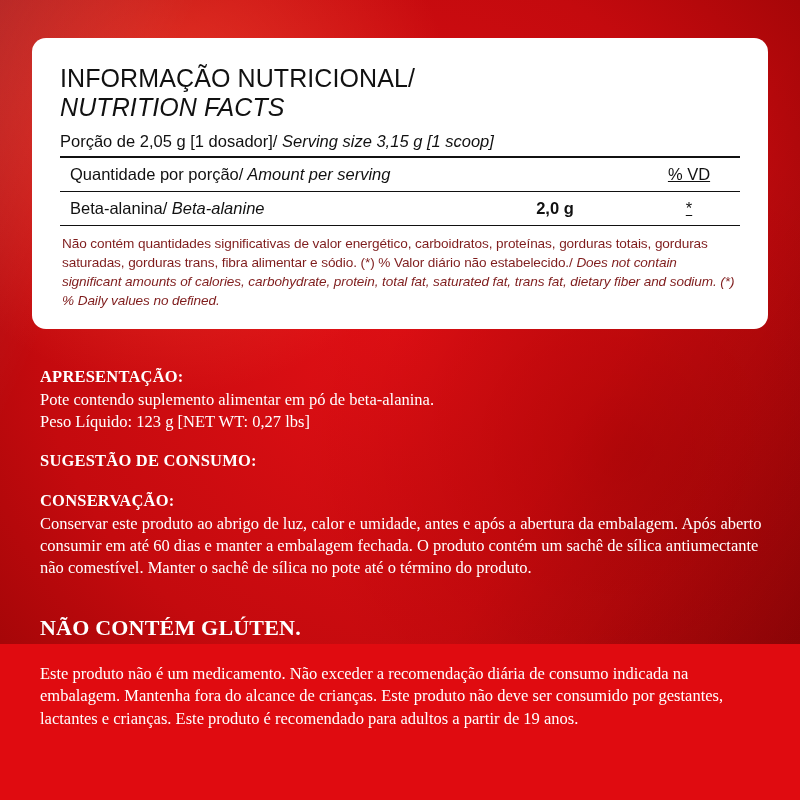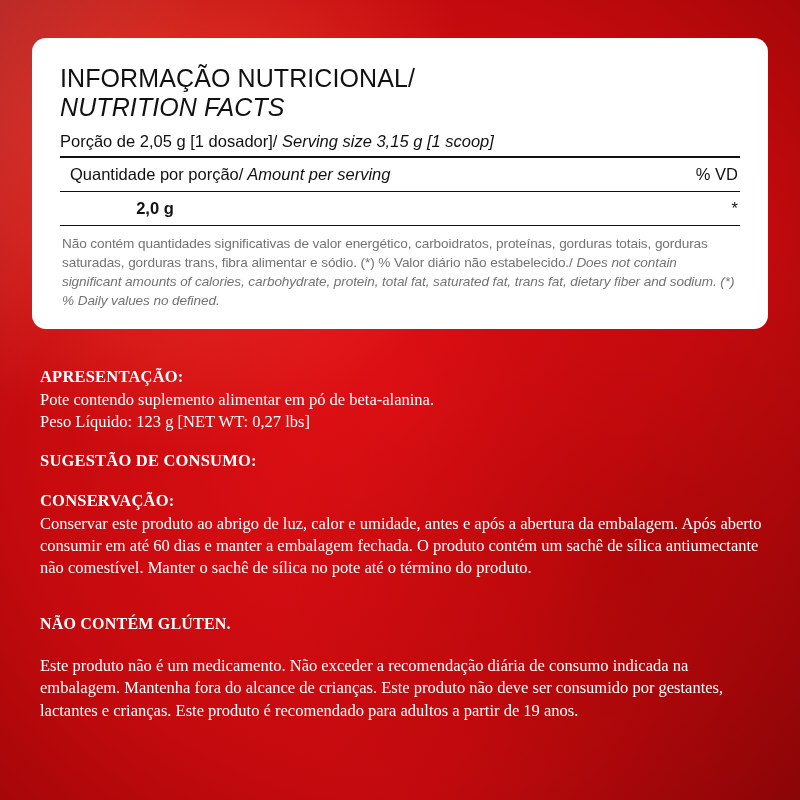--- a/index.html
+++ b/index.html
@@ -9,21 +9,21 @@
   body {
     width: 800px;
     height: 800px;
     font-family: "Liberation Serif", serif;
     background: #e00b10;
     overflow: hidden;
   }
   .page {
     position: relative;
     width: 800px;
-    height: 800px;
+    height: 644px;
     background:
       radial-gradient(circle at 22% 18%, rgba(255,90,60,0.55) 0%, rgba(255,60,40,0.0) 34%),
       radial-gradient(circle at 78% 70%, rgba(150,0,0,0.45) 0%, rgba(150,0,0,0.0) 42%),
       radial-gradient(circle at 50% 50%, #e21015 0%, #c40a0e 70%, #a60608 100%);
     box-sizing: border-box;
     padding: 0;
   }
   .glare {
     position: absolute;
     left: 0; top: 0; right: 0; bottom: 0;
@@ -74,28 +74,28 @@
   .row {
     display: flex;
     align-items: baseline;
     font-family: "Liberation Sans", sans-serif;
     font-size: 16.5px;
     color: #111;
     padding: 7px 2px 7px 10px;
   }
   .row .cell-name { flex: 0 0 400px; }
   .row .cell-amount { flex: 0 0 170px; text-align: center; font-weight: bold; }
-  .row .cell-vd { flex: 1; text-align: right; }
+  .row .cell-vd { flex: 1; text-align: center; text-decoration: underline; }
   .row .it { font-style: italic; }
 
   .footnote {
     font-family: "Liberation Sans", sans-serif;
     font-size: 13.6px;
     line-height: 1.42;
-    color: #737373;
+    color: #7f1d1d;
     padding: 8px 2px 2px 2px;
     letter-spacing: -0.1px;
   }
   .footnote .it { font-style: italic; }
 
   
   .body {
     position: absolute;
     left: 40px;
     top: 367px;
@@ -113,21 +113,21 @@
     font-family: "Liberation Serif", serif;
     font-size: 16.5px;
     line-height: 1.33;
     margin: 0;
   }
   .gap { height: 18px; }
   .gap-lg { height: 22px; }
   .noglut {
     font-family: "Liberation Serif", serif;
     font-weight: bold;
-    font-size: 16px;
+    font-size: 22px;
     letter-spacing: 0.2px;
   }
   .disclaimer {
     font-family: "Liberation Serif", serif;
     font-size: 16.5px;
     line-height: 1.36;
   }
 </style>
 </head>
 <body>
@@ -153,20 +153,23 @@
       <div class="cell-name">
         <span>Quantidade por porção/</span><span class="it"> Amount per serving</span>
       </div>
       <div class="cell-amount"></div>
       <div class="cell-vd">% VD</div>
     </div>
 
     <div class="rule-thin"></div>
 
     <div class="row">
+      <div class="cell-name">
+        <span>Beta-alanina/</span><span class="it"> Beta-alanine</span>
+      </div>
       <div class="cell-amount">2,0 g</div>
       <div class="cell-vd">*</div>
     </div>
 
     <div class="rule-thin"></div>
 
     <div class="footnote">
       <span>Não contém quantidades significativas de valor energético, carboidratos, proteínas, gorduras totais, gorduras saturadas, gorduras trans, fibra alimentar e sódio. (*) % Valor diário não estabelecido./</span><span class="it"> Does not contain significant amounts of calories, carbohydrate, protein, total fat, saturated fat, trans fat, dietary fiber and sodium. (*) % Daily values no defined.</span>
     </div>
   </div>

